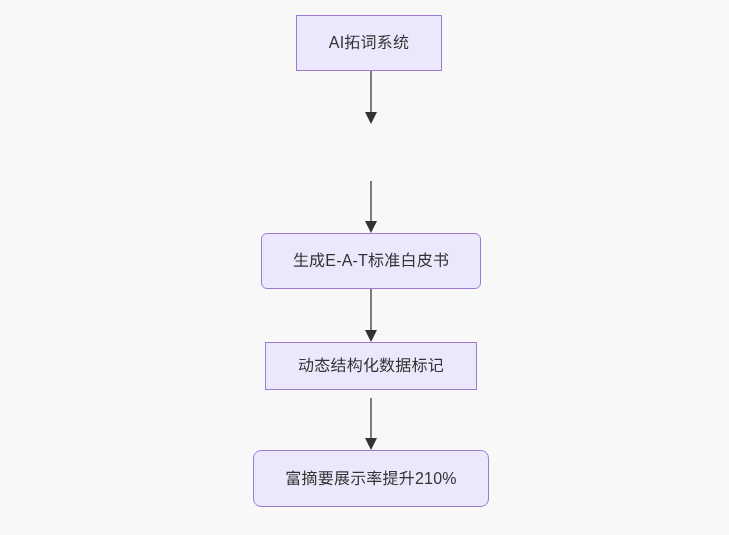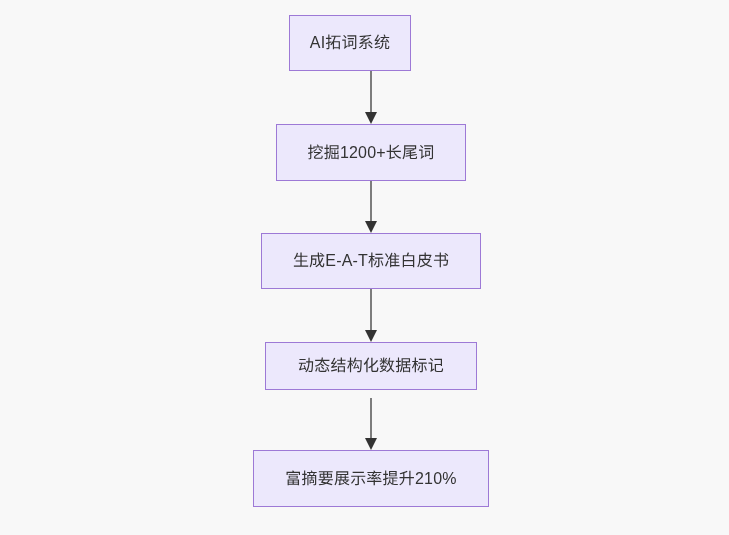--- a/index.html
+++ b/index.html
@@ -67,33 +67,30 @@
   <svg class="edge" style="left:355px; top:289px; width:32px; height:53px;" viewBox="0 0 32 53">
     <line class="edge-line" x1="16" y1="0" x2="16" y2="44"></line>
     <polygon class="edge-head" points="16,53 10,41 22,41"></polygon>
   </svg>
 
   <svg class="edge" style="left:355px; top:398px; width:32px; height:52px;" viewBox="0 0 32 52">
     <line class="edge-line" x1="16" y1="0" x2="16" y2="43"></line>
     <polygon class="edge-head" points="16,52 10,40 22,40"></polygon>
   </svg>
 
-  <div class="node" style="left:289px; top:15px; width:122px; height:56px;">
+  <div class="node" style="left:296px; top:15px; width:146px; height:56px;">
     <span class="node-label">AI拓词系统</span>
   </div>
 
-  <div class="node" style="left:276px; top:124px; width:190px; height:57px;">
-    <span class="node-label">挖掘1200+长尾词</span>
-  </div>
 
-  <div class="node" style="left:261px; top:233px; width:220px; height:56px;">
+  <div class="node" style="left:261px; top:233px; width:220px; height:56px;border-radius:6px;">
     <span class="node-label">生成E-A-T标准白皮书</span>
   </div>
 
   <div class="node" style="left:265px; top:342px; width:212px; height:48px;">
     <span class="node-label">动态结构化数据标记</span>
   </div>
 
-  <div class="node" style="left:253px; top:450px; width:236px; height:57px;">
+  <div class="node" style="left:253px; top:450px; width:236px; height:57px;border-radius:8px;">
     <span class="node-label">富摘要展示率提升210%</span>
   </div>
 
 </div>
 
 </body></html>

